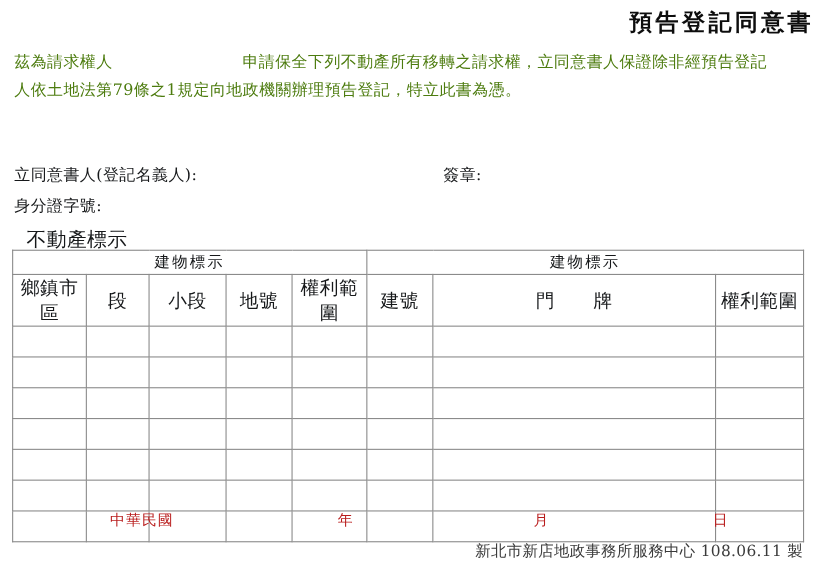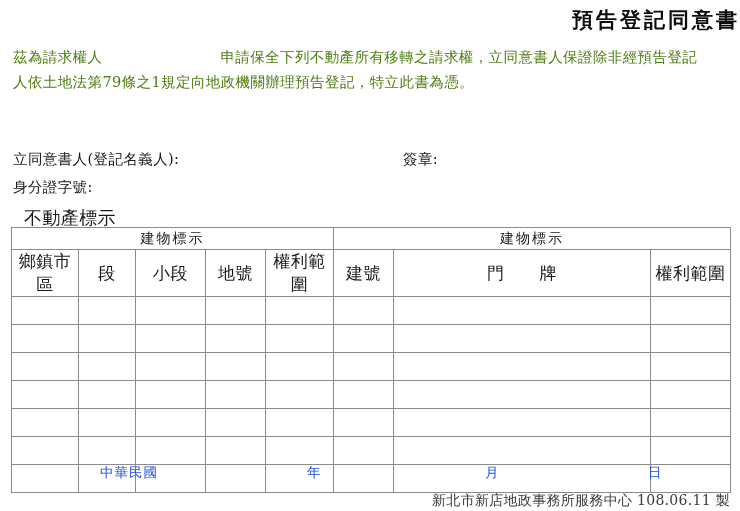--- a/index.html
+++ b/index.html
@@ -111,21 +111,21 @@
   .c-bldrt    { width: 80px; }
 
   
   .date-line {
     position: absolute;
     top: 464px;
     left: 0;
     width: 740px;
     height: 18px;
     font-size: 13.5px;
-    color: #1d4ed8;
+    color: #b91c1c;
   }
   .date-line span { position: absolute; }
   .d-era   { left: 100px; letter-spacing: 1px; }
   .d-year  { left: 307px; }
   .d-month { left: 485px; }
   .d-day   { left: 648px; }
 
   
   .credit {
     position: absolute;

